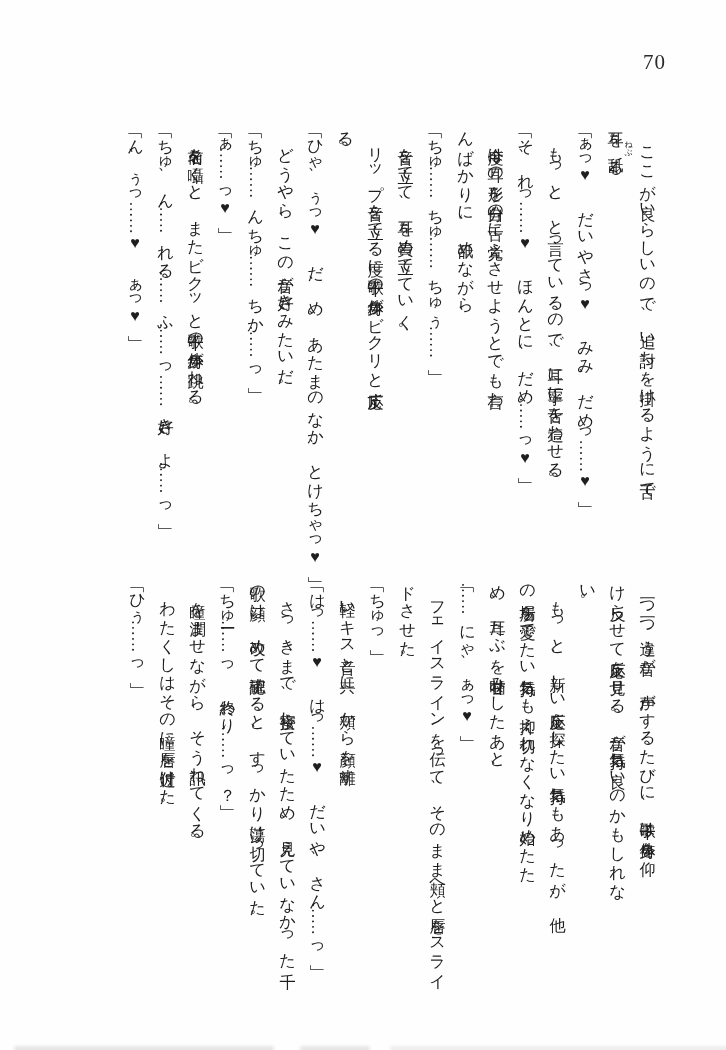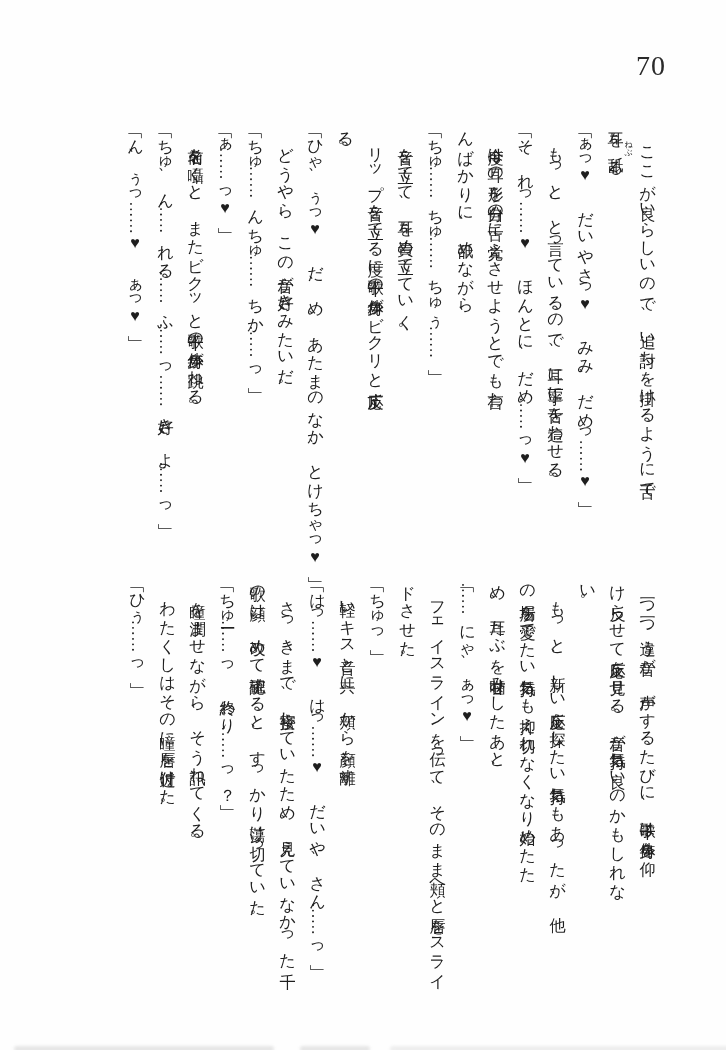--- a/index.html
+++ b/index.html
@@ -12,21 +12,21 @@
     position: relative;
     background: #fefefe;
     overflow: hidden;
     font-family: "Liberation Serif", "DejaVu Serif", serif;
     color: #1e1e1e;
   }
   .page-number {
     position: absolute;
     top: 50px;
     right: 60px;
-    font-size: 28px;
+    font-size: 21px;
     letter-spacing: 1px;
     color: #2a2a2a;
   }
   .dan {
     position: absolute;
     right: 64px;
     height: 452px;
     writing-mode: vertical-rl;
     text-orientation: mixed;
     font-size: 16.2px;

